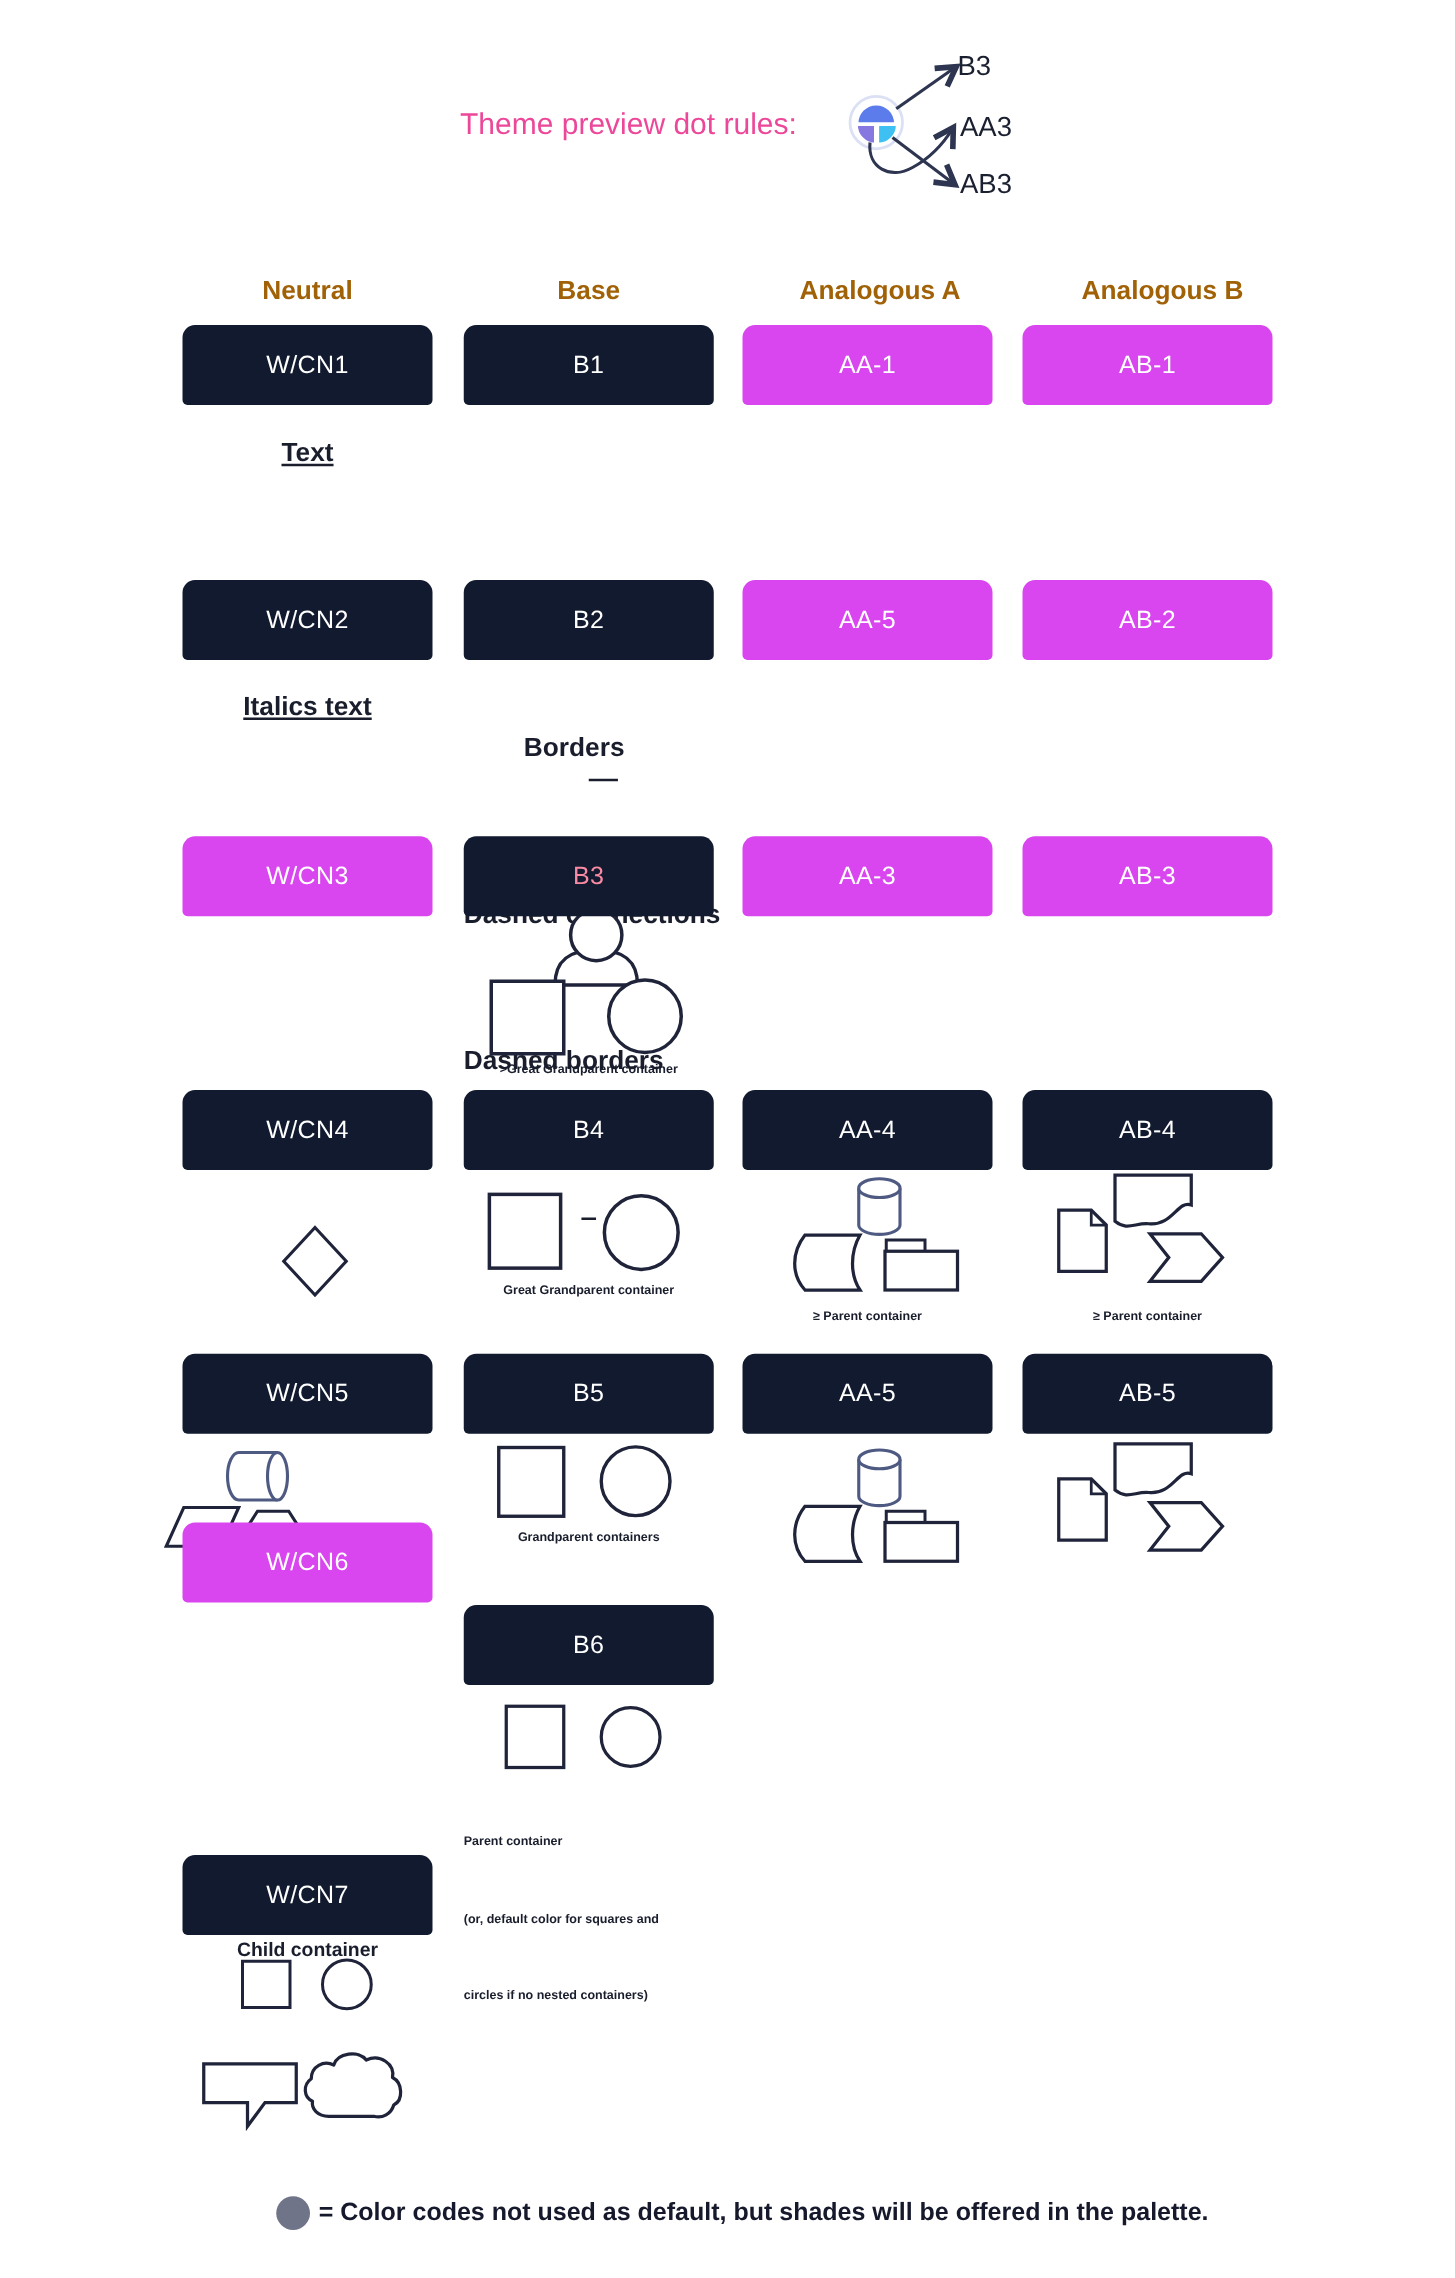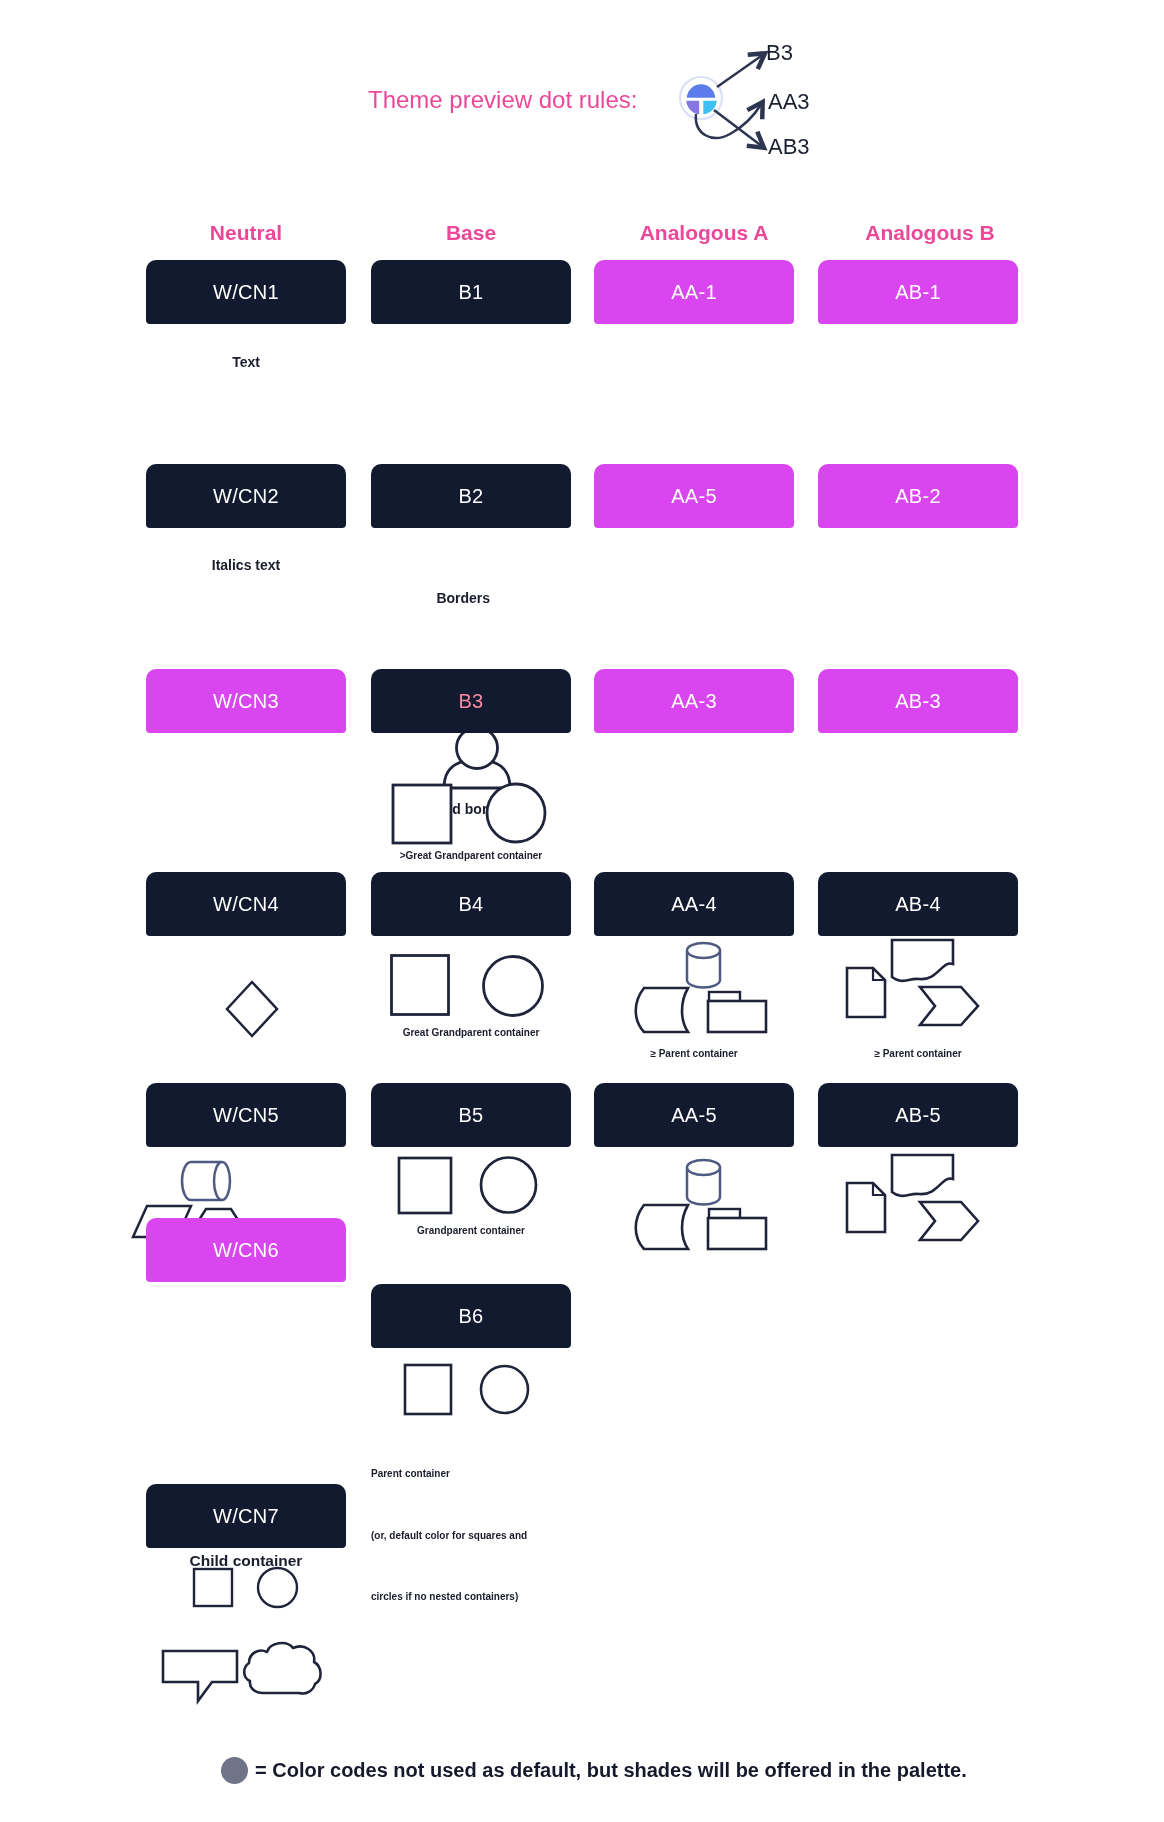--- a/index.html
+++ b/index.html
@@ -1,28 +1,28 @@
 <!DOCTYPE html>
 <html><head>
 <meta charset="utf-8">
 <style>
   html,body{margin:0;padding:0;background:#ffffff;}
   .canvas{position:relative;width:1164px;height:1822px;background:#ffffff;
           font-family:"Liberation Sans","DejaVu Sans",sans-serif;overflow:hidden;}
   .title{position:absolute;font-size:24px;font-weight:500;color:#ec4899;white-space:nowrap;}
   .arrow-label{position:absolute;font-size:22px;font-weight:500;color:#1b2030;white-space:nowrap;}
-  .hdr{position:absolute;width:200px;text-align:center;font-size:21px;font-weight:700;color:#ec4899;white-space:nowrap;}
+  .hdr{position:absolute;width:200px;text-align:center;font-size:21px;font-weight:700;color:#a16207;white-space:nowrap;}
   .swatch{position:absolute;width:200px;height:64px;border-radius:10px 10px 4px 4px;
           display:flex;align-items:center;justify-content:center;
           font-size:20px;font-weight:400;color:#ffffff;z-index:2;letter-spacing:.3px;}
   .dark{background:#111a2e;}
   .gray{background:#d946ef;}
   .pink{color:#fa8aa4;}
   .cap{position:absolute;color:#191d2c;font-weight:700;white-space:pre-wrap;}
-  .cap-lg{font-size:14px;line-height:39px;}
+  .cap-lg{font-size:21px;line-height:39px;text-decoration:underline;}
   .cap-sm{font-size:10px;line-height:20.5px;}
   .center{text-align:center;}
   .nw{white-space:nowrap;}
   .inner-left{display:inline-block;text-align:left;}
   .fig{position:absolute;z-index:1;}
   .note-dot{position:absolute;width:27px;height:27px;border-radius:50%;background:#6f7488;}
   .note-text{position:absolute;font-size:20px;font-weight:700;color:#16192b;white-space:nowrap;line-height:27px;}
 </style>
 </head>
 <body>
@@ -138,21 +138,21 @@
     <polygon points="19,58 63,58 49,89 5,89" fill="#ffffff" stroke="#20243a" stroke-width="2.5"></polygon>
     <polygon points="78,61 103,61 119,86 103,111 78,111 62,86" fill="#ffffff" stroke="#20243a" stroke-width="2.5"></polygon>
     <path d="M94 14 H63 A9 19 0 0 0 63 52 H94" fill="#ffffff" stroke="#4e5a82" stroke-width="2.5"></path>
     <ellipse cx="94" cy="33" rx="8" ry="19" fill="#ffffff" stroke="#4e5a82" stroke-width="2.5"></ellipse>
   </svg>
 
   <svg class="fig" style="left:395px;top:1155px" width="150" height="62" viewBox="0 0 150 62">
     <rect x="4" y="3" width="52" height="55" fill="#ffffff" stroke="#20243a" stroke-width="2.7"></rect>
     <circle cx="113.5" cy="30" r="27.5" fill="#ffffff" stroke="#20243a" stroke-width="2.7"></circle>
   </svg>
-  <div class="cap cap-sm center nw" style="left:351px;top:1221px;width:240px">Grandparent container</div>
+  <div class="cap cap-sm center nw" style="left:351px;top:1221px;width:240px">Grandparent containers</div>
 
   <svg class="fig" style="left:628px;top:1157px" width="142" height="95" viewBox="0 0 142 95">
     <path d="M59 10.5 v29.5 a16.5 7.5 0 0 0 33 0 v-29.5" fill="#ffffff" stroke="#4e5a82" stroke-width="2.5"></path>
     <ellipse cx="75.5" cy="10.5" rx="16.5" ry="7.5" fill="#ffffff" stroke="#4e5a82" stroke-width="2.5"></ellipse>
     <path d="M16 48 H60 C52 62 52 80 60 92 H16 C5 80 5 62 16 48 Z" fill="#ffffff" stroke="#20243a" stroke-width="2.6"></path>
     <rect x="81" y="52" width="31" height="10" fill="#ffffff" stroke="#20243a" stroke-width="2.4"></rect>
     <rect x="80" y="61" width="58" height="31" fill="#ffffff" stroke="#20243a" stroke-width="2.6"></rect>
   </svg>
 
   <svg class="fig" style="left:840px;top:1153px" width="140" height="92" viewBox="0 0 140 92">

